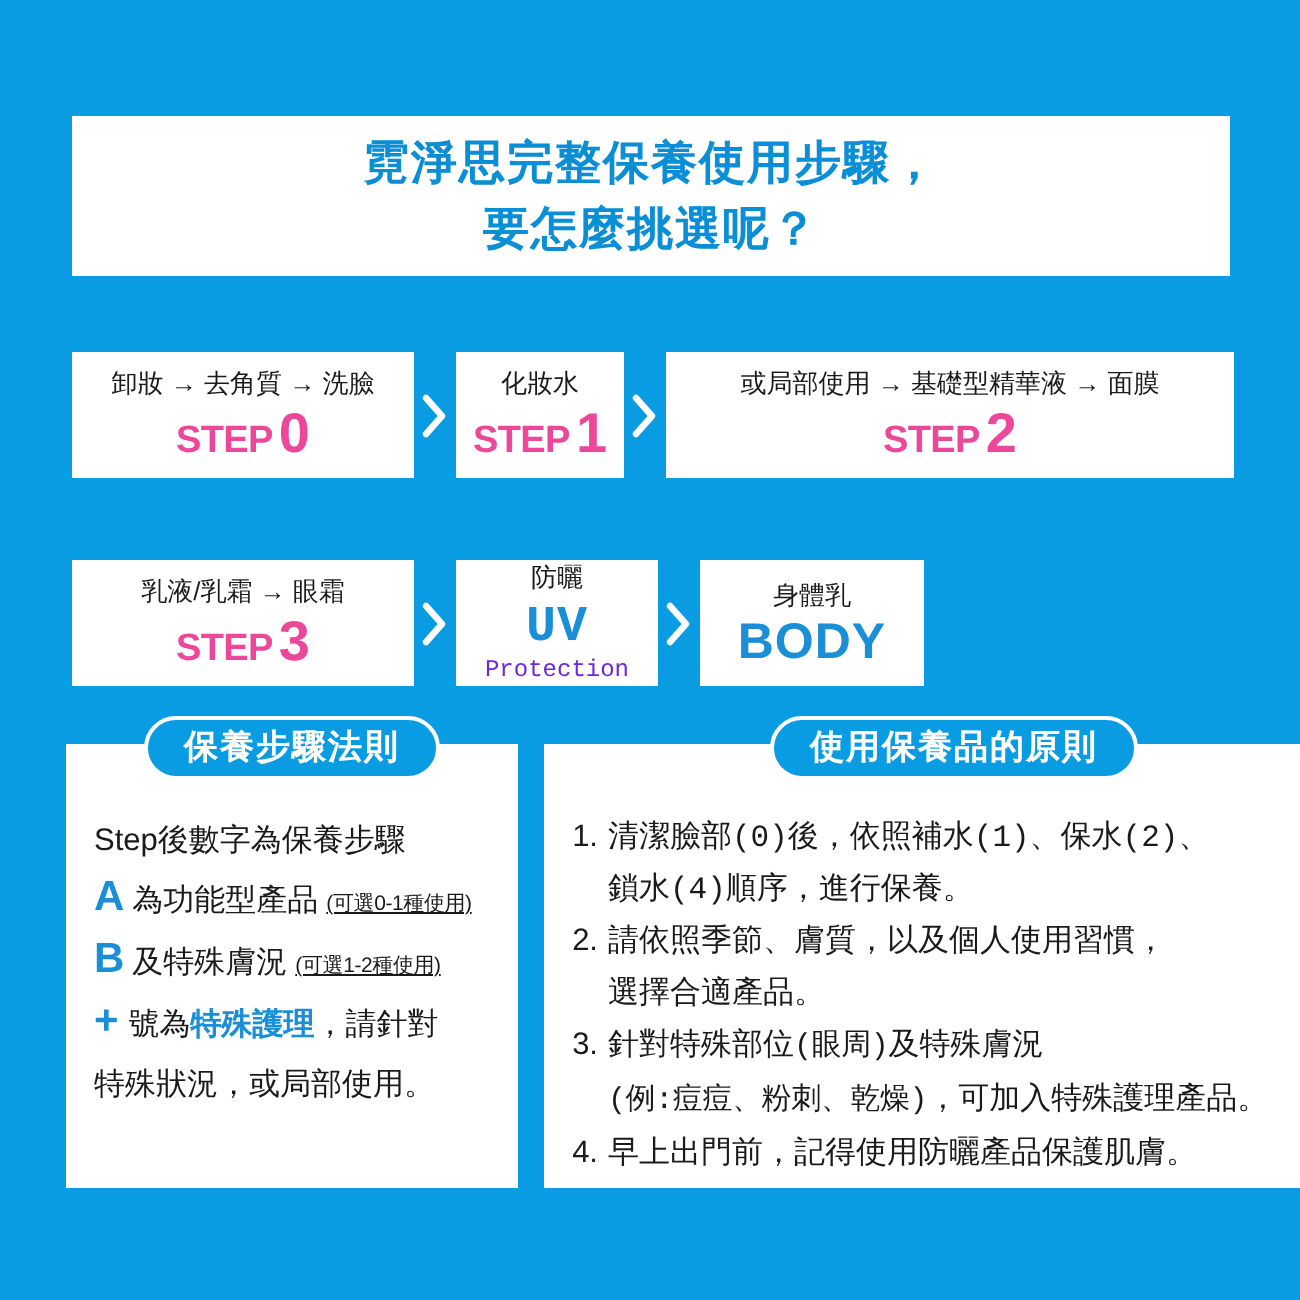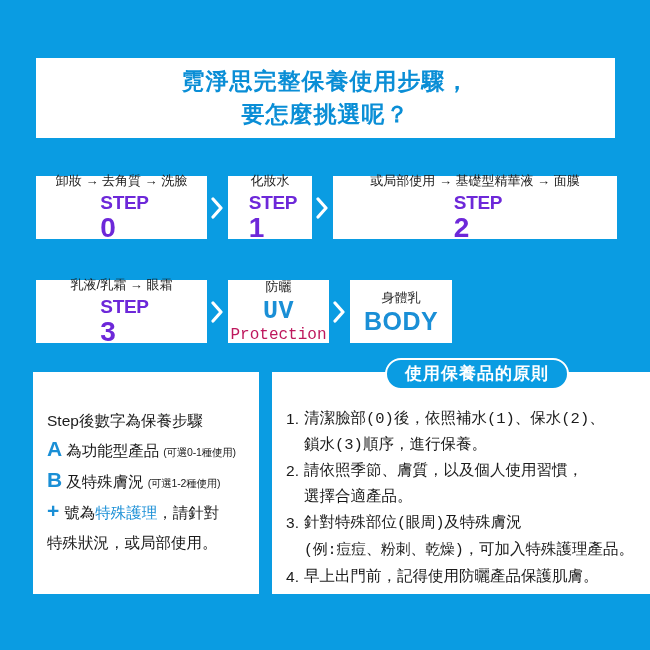--- a/index.html
+++ b/index.html
@@ -67,44 +67,43 @@
     font-size: 13px;
     line-height: 16px;
     white-space: nowrap;
     font-weight: normal;
     margin-bottom: 3px;
   }
   .step-label {
     display: flex;
     align-items: baseline;
     justify-content: center;
-    color: #6d28d9;
-    font-weight: bold;
-    white-space: nowrap;
-    flex-direction: column;
+    color: #ec4899;
+    font-weight: bold;
+    white-space: nowrap;
   }
   .step-word {
     font-size: 19px;
     letter-spacing: -0.3px;
   }
   .step-num {
     font-size: 28px;
     margin-left: 3px;
     line-height: 1;
   }
   .step-big {
     font-size: 25px;
     font-weight: bold;
     color: #1a8fd6;
     letter-spacing: 0.5px;
     line-height: 1;
   }
   .step-sub {
-    font-size: 16px;
-    color: #be185d;
+    font-size: 12px;
+    color: #6d28d9;
     line-height: 1;
     margin-top: 3px;
   }
 
   .chevron {
     width: 21px;
     display: flex;
     align-items: center;
     justify-content: center;
     flex: 0 0 21px;
@@ -163,22 +162,23 @@
     font-weight: bold;
     font-size: 21px;
     margin-right: 5px;
     line-height: 1;
   }
   .hint {
     font-size: 10.5px;
     color: #1a1a1a;
     margin-left: 4px;
     letter-spacing: -0.2px;
-  }
-  .hl { color: #1a8fd6; font-weight: normal; }
+    text-decoration: underline;
+  }
+  .hl { color: #1a8fd6; font-weight: bold; }
 
   
   ol.principles {
     margin: 0;
     padding: 0;
     list-style: none;
   }
   ol.principles li {
     font-size: 15.5px;
     line-height: 26px;
@@ -270,27 +270,28 @@
       <div class="step-big">UV</div>
       <div class="step-sub">Protection</div>
     </div>
 
     <div class="chevron">
       <svg width="13" height="22" viewBox="0 0 13 22" aria-hidden="true">
         <path d="M2 2 L10 11 L2 20" fill="none" stroke="#ffffff" stroke-width="3.2" stroke-linecap="round" stroke-linejoin="round"></path>
       </svg>
     </div>
 
-    <div class="step-box" style="width:102px;">
+    <div class="step-box" style="width:112px;">
       <div class="step-desc">身體乳</div>
       <div class="step-big">BODY</div>
     </div>
   </div>
 
   <div class="panel" id="panel-left">
+    <div class="pill">保養步驟法則</div>
     <div class="panel-body">
 
       <div class="rule-line">
         <span>Step後數字為保養步驟</span>
       </div>
 
       <div class="rule-line">
         <span class="tag-letter">A</span>
         <span>為功能型產品</span>
         <span class="hint">(可選0-1種使用)</span>
@@ -318,21 +319,21 @@
 
   <div class="panel" id="panel-right">
     <div class="pill">使用保養品的原則</div>
     <div class="panel-body">
       <ol class="principles">
 
         <li>
           <span class="li-num">1.</span>
           <span class="li-text">
             <span>清潔臉部(0)後，依照補水(1)、保水(2)、</span><br>
-            <span>鎖水(3)順序，進行保養。</span>
+            <span>鎖水(4)順序，進行保養。</span>
           </span>
         </li>
 
         <li>
           <span class="li-num">2.</span>
           <span class="li-text">
             <span>請依照季節、膚質，以及個人使用習慣，</span><br>
             <span>選擇合適產品。</span>
           </span>
         </li>

